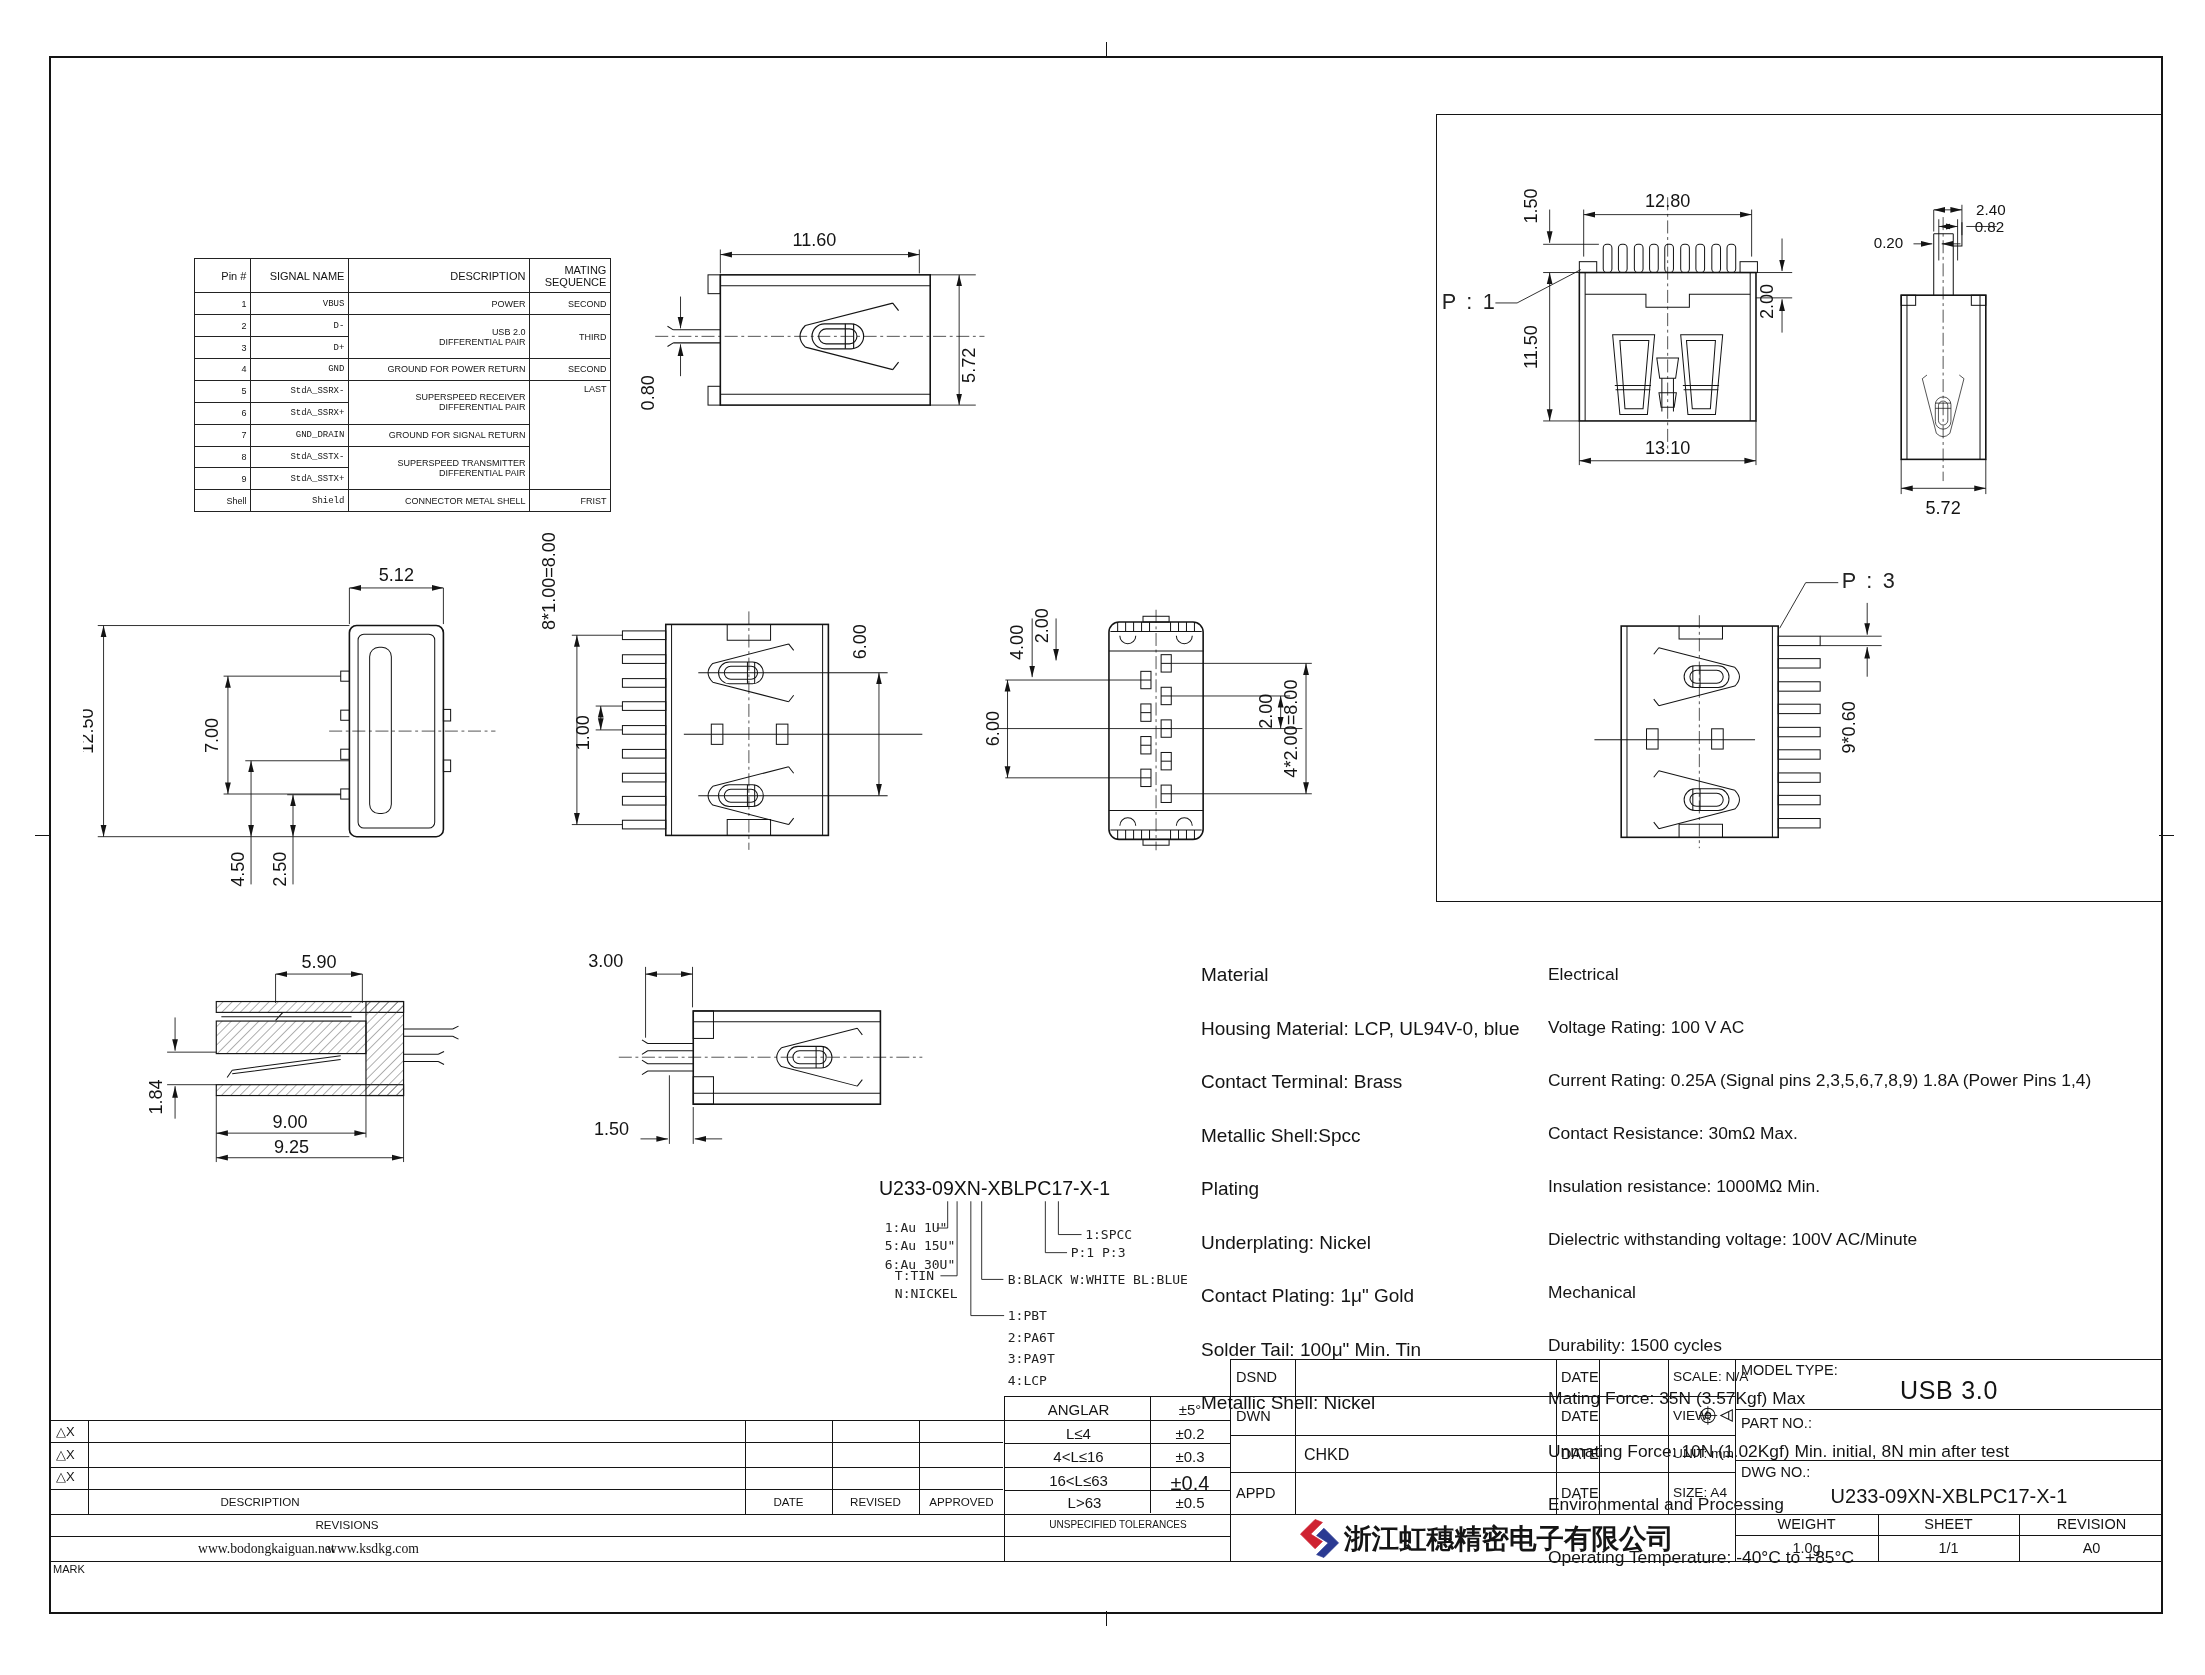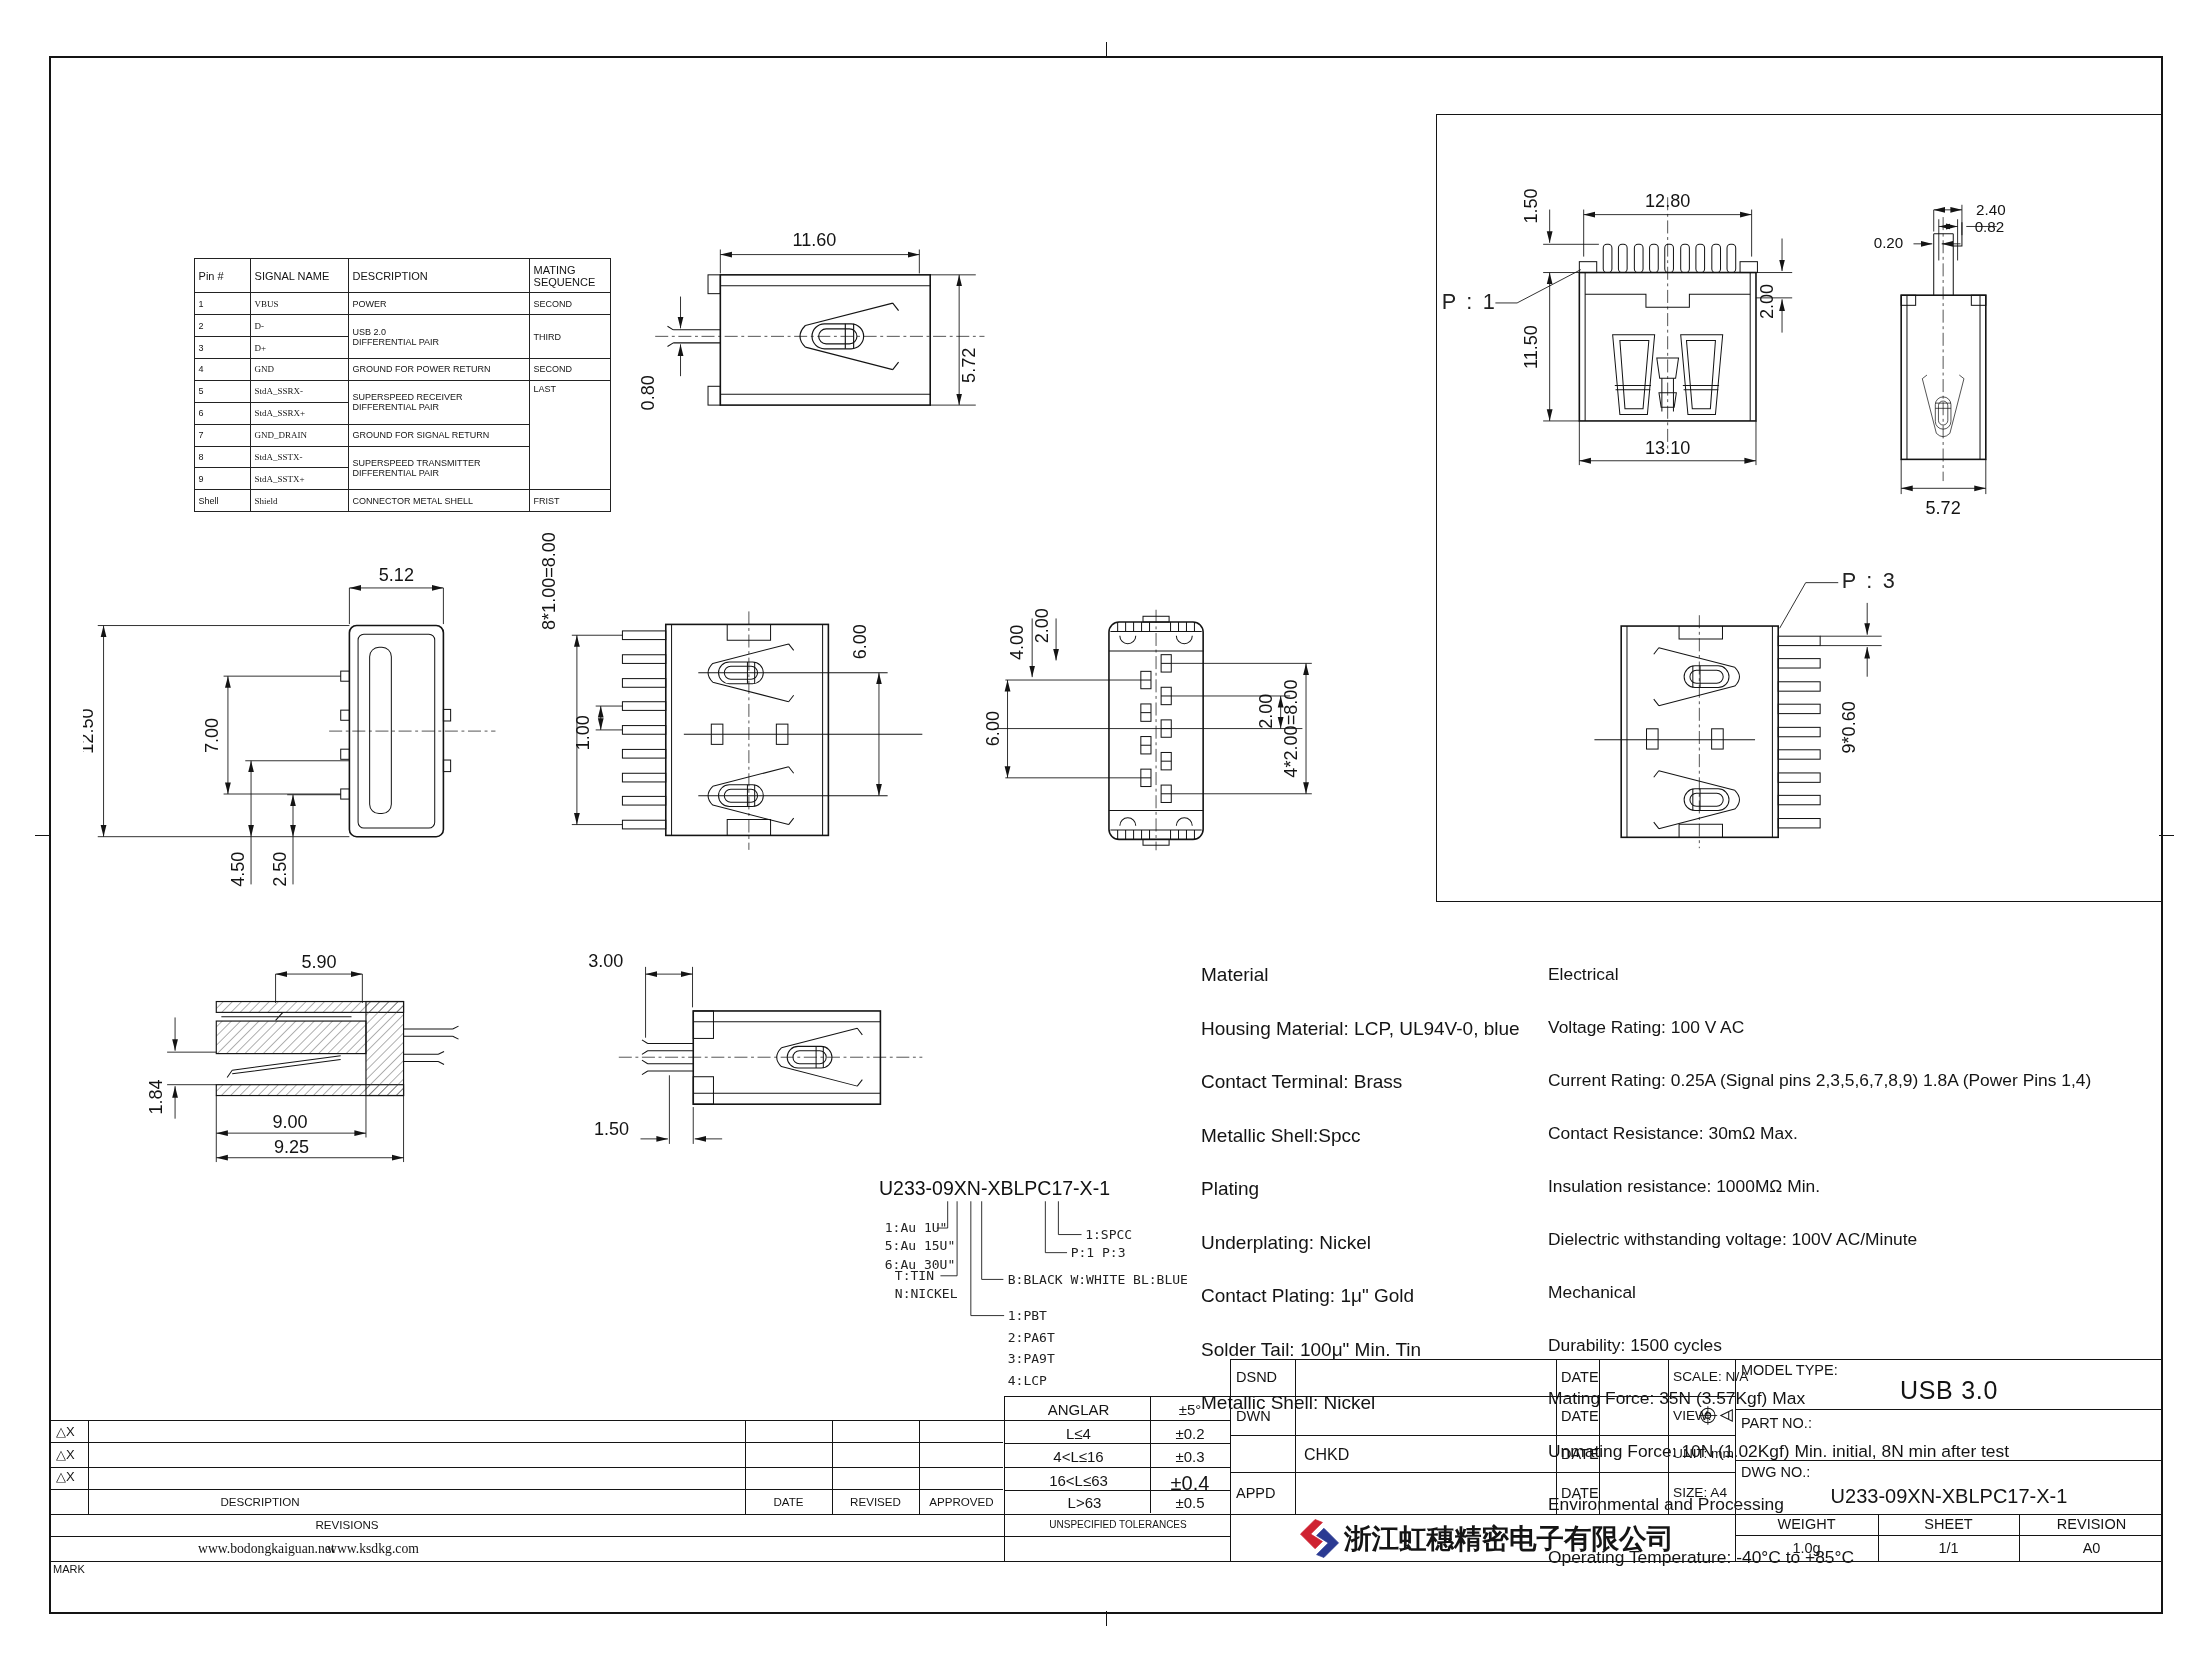--- a/index.html
+++ b/index.html
@@ -16,26 +16,26 @@
   .b{fill:none;stroke:#141414;stroke-width:2.2}
   .t{fill:none;stroke:#141414;stroke-width:1.4}
   .d{fill:none;stroke:#141414;stroke-width:1.2}
   .cl{fill:none;stroke:#141414;stroke-width:1;stroke-dasharray:18 5 4 5}
   .dim{font:25px "Liberation Sans",sans-serif;fill:#141414}
   .dims{font:21px "Liberation Sans",sans-serif;fill:#141414}
   .plabel{font:30px "Liberation Sans",sans-serif;fill:#222;letter-spacing:3px}
   .pn{font:18px "DejaVu Sans Mono",monospace;fill:#222}
   .pntitle{font:27px "Liberation Sans",sans-serif;fill:#111}
   table.pins{position:absolute;left:194px;top:258px;border-collapse:collapse;table-layout:fixed;width:416px}
-  table.pins td,table.pins th{border:1.1px solid #222;font-weight:normal;text-align:left;
+  table.pins td,table.pins th{border:1.1px solid #222;font-weight:normal;text-align:right;
       padding:0.7px 3.6px;overflow:hidden;white-space:pre-line;vertical-align:middle}
   table.pins th{font-size:11px;height:32px}
   table.pins td{font-size:9px;height:19.5px}
   td.pc{text-align:center;font-size:11px}
-  td.sg{font-family:Liberation Serif, serif;font-size:9.4px}
+  td.sg{font-family:Liberation Mono, monospace;font-size:9.4px}
   .mline{font-size:19px;line-height:27.5px;white-space:pre}
   .eline{font-size:17.4px;line-height:27px;white-space:pre}
 </style>
 </head>
 <body>
 
 <div class="sheet">
 
   <div class="frame" style="left:49px;top:56px;width:2110px;height:1554px"></div>
 

